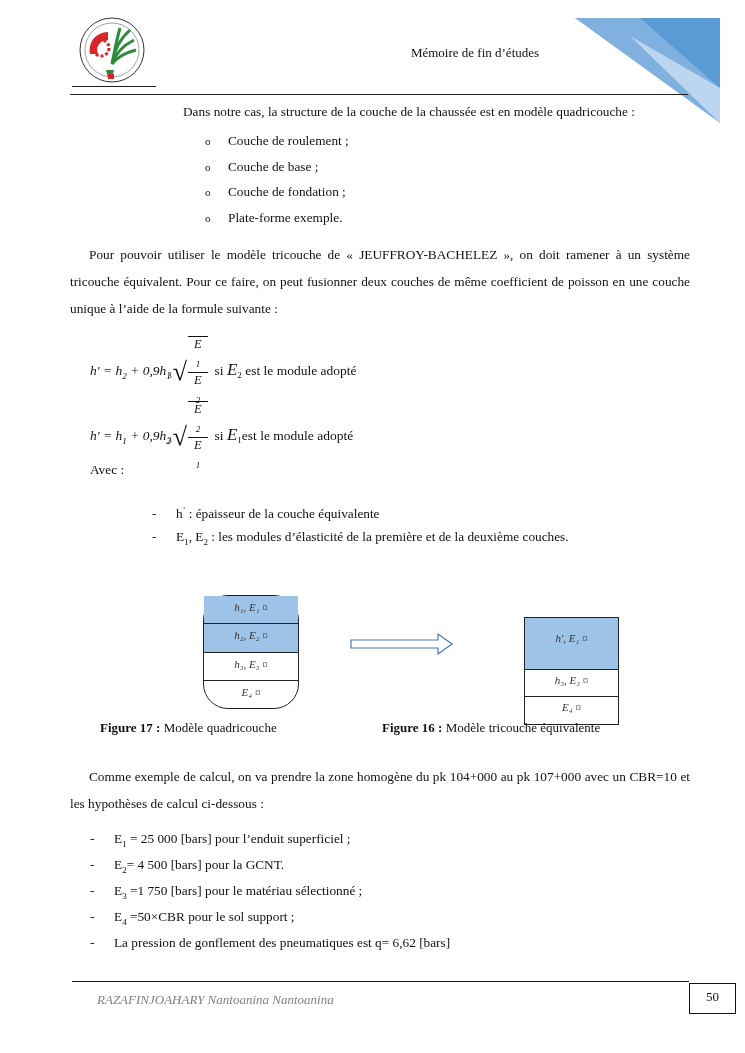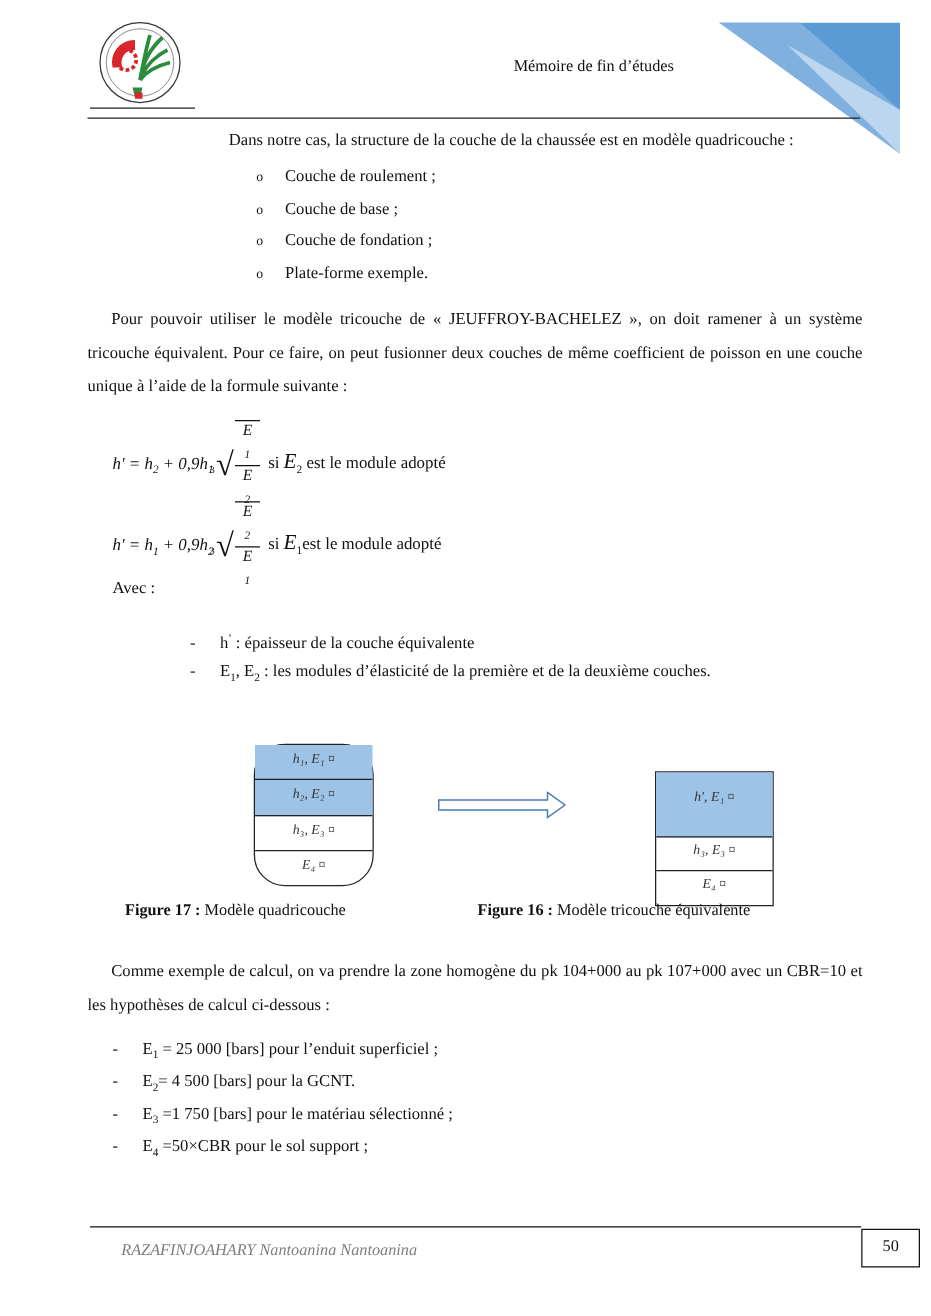--- a/index.html
+++ b/index.html
@@ -125,17 +125,18 @@
 <div class="abs caption cap17"><b>Figure 17 :</b><span> Modèle quadricouche</span></div>
 <div class="abs caption cap16"><b>Figure 16 :</b><span> Modèle tricouche équivalente</span></div>
 
 <div class="abs p para2">Comme exemple de calcul, on va prendre la zone homogène du pk 104+000 au pk 107+000 avec un CBR=10 et les hypothèses de calcul ci-dessous :</div>
 
 <div class="abs hlist">
   <div class="li"><span class="dash">-</span><span>E</span><sub>1</sub><span> = 25 000 [bars] pour l’enduit superficiel ;</span></div>
   <div class="li"><span class="dash">-</span><span>E</span><sub>2</sub><span>= 4 500 [bars] pour la GCNT.</span></div>
   <div class="li"><span class="dash">-</span><span>E</span><sub>3</sub><span> =1 750 [bars] pour le matériau sélectionné ;</span></div>
   <div class="li"><span class="dash">-</span><span>E</span><sub>4</sub><span> =50×CBR pour le sol support ;</span></div>
+  <div class="li"><span class="dash">-</span><span>La pression de gonflement des pneumatiques est q= 6,62 [bars]</span></div>
 </div>
 
 <div class="abs footer-line"></div>
 <div class="abs footer-name">RAZAFINJOAHARY Nantoanina Nantoanina</div>
 <div class="abs page-box">50</div>
 
 </body></html>

